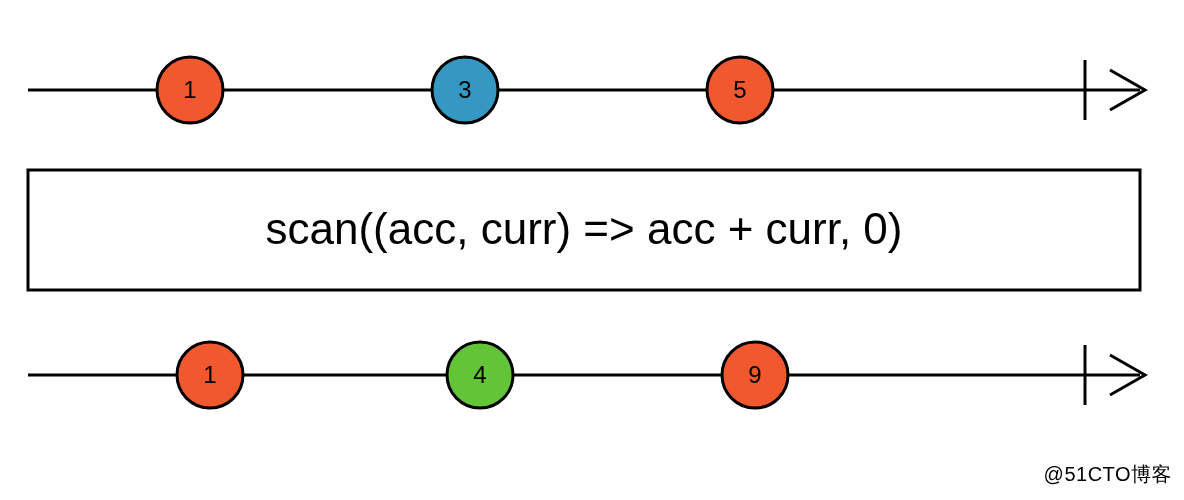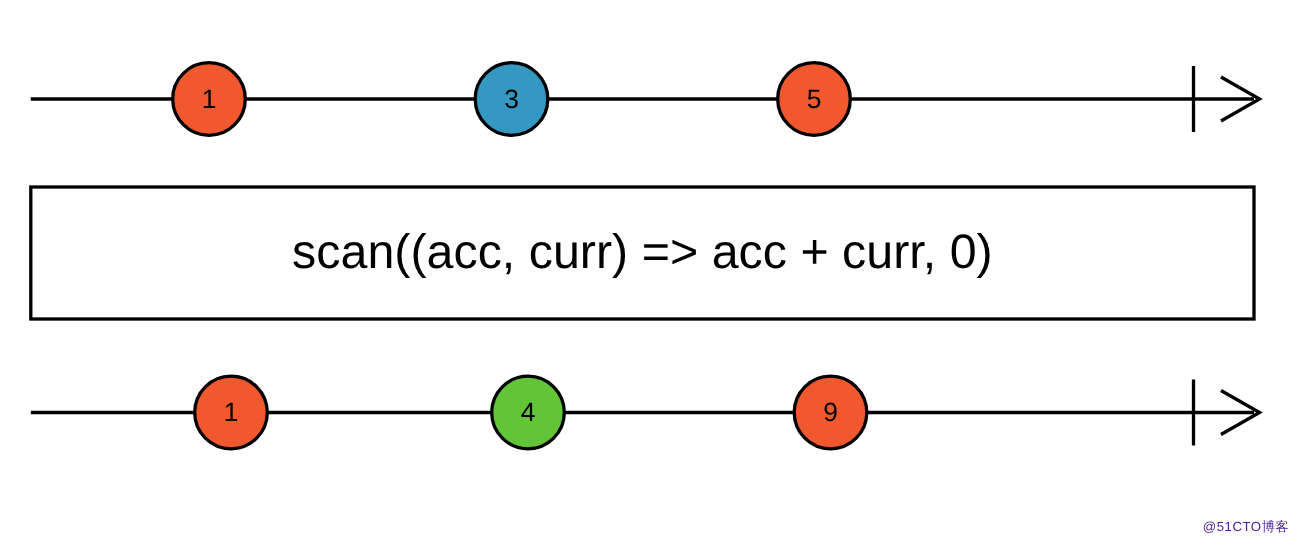--- a/index.html
+++ b/index.html
@@ -13,22 +13,22 @@
     .canvas {
       position: absolute;
       left: 0; top: 0;
       width: 1184px;
       height: 500px;
     }
     .watermark {
       position: absolute;
       right: 12px;
       bottom: 12px;
-      color: #4c1d95;
-      font-size: 12px;
+      color: #000000;
+      font-size: 20px;
       letter-spacing: 0.5px;
     }
   </style>
 </head>
 <body>
 
 <svg class="canvas" viewBox="0 0 1184 500">
 
   <g>
     <line x1="28" y1="90" x2="1140" y2="90" stroke="#000" stroke-width="3"></line>

